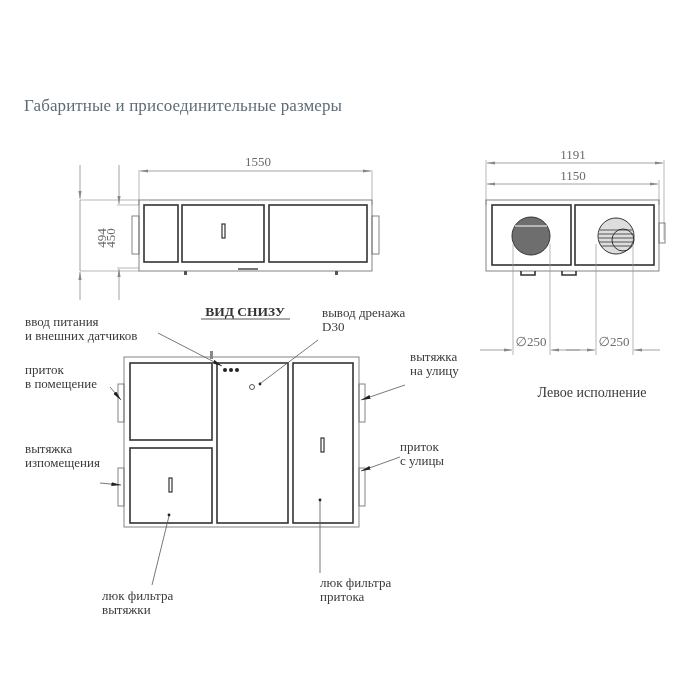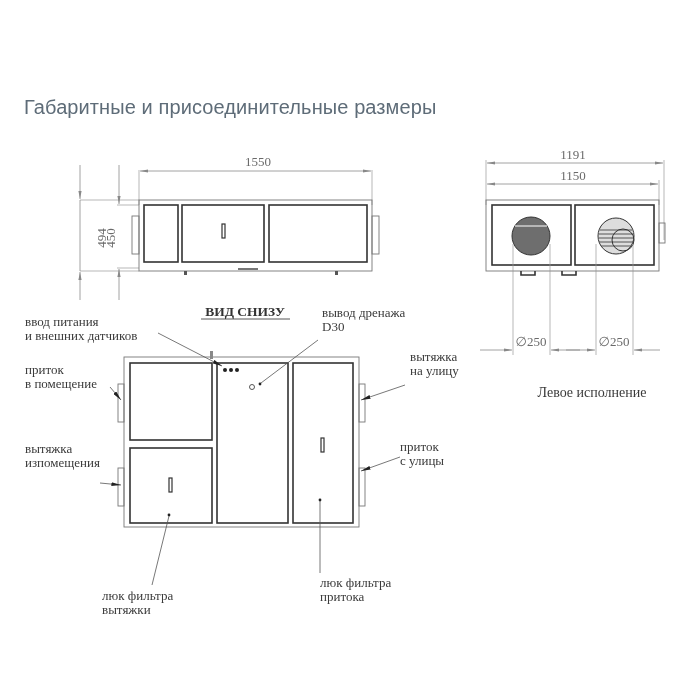--- a/index.html
+++ b/index.html
@@ -1,19 +1,19 @@
 <!DOCTYPE html>
 <html><head>
 <meta charset="utf-8">
 <style>
   html, body { margin: 0; padding: 0; background: #ffffff; }
   body { width: 700px; height: 700px; position: relative; overflow: hidden; }
   .title {
     position: absolute; left: 24px; top: 96px;
-    font-family: Liberation Sans, sans-serif; font-size: 20px;
+    font-family: Liberation Serif, serif; font-size: 17px;
     color: #5e6c78; letter-spacing: 0.1px;
   }
   svg { position: absolute; left: 0; top: 0; }
   .lbl { font-family: "Liberation Serif", serif; font-size: 13px; fill: #3a3a3a; }
   .dim { font-family: "Liberation Serif", serif; font-size: 13px; fill: #6a6a6a; }
   .view { font-family: "Liberation Serif", serif; font-size: 13.5px; fill: #333; font-weight: bold; }
   .ln { stroke: #8a8a8a; stroke-width: 0.8; fill: none; }
   .thin { stroke: #9a9a9a; stroke-width: 0.7; fill: none; }
   .box { stroke: #333; stroke-width: 1.6; fill: none; }
   .frame { stroke: #777; stroke-width: 0.9; fill: none; }

